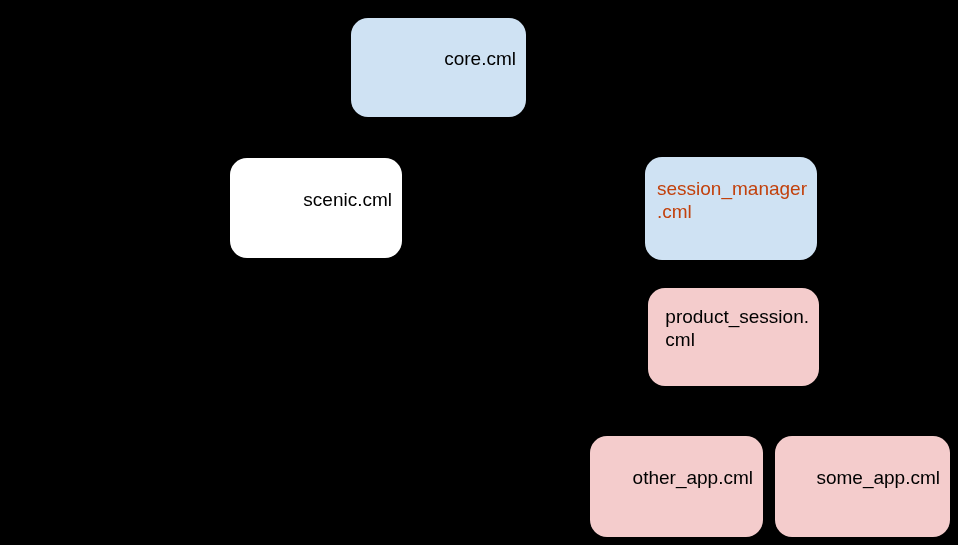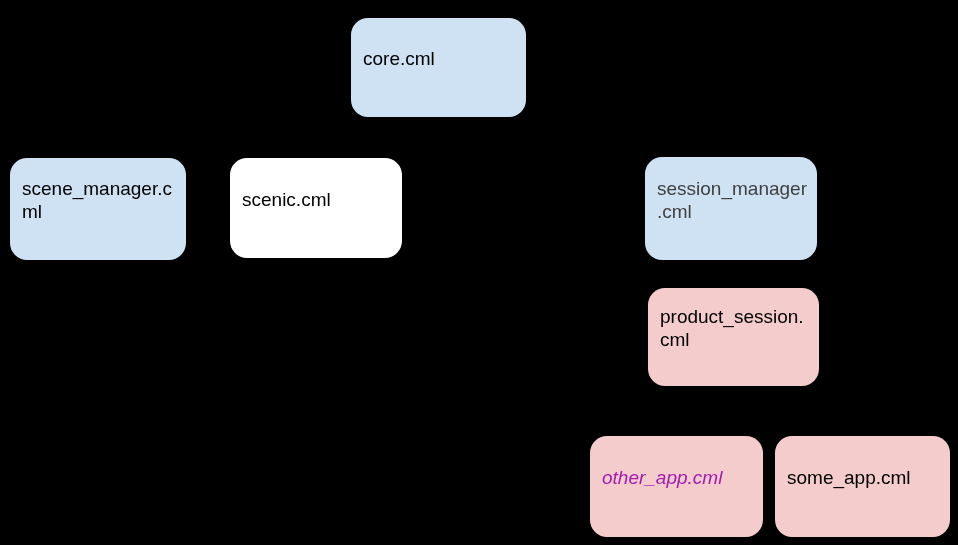--- a/index.html
+++ b/index.html
@@ -16,50 +16,47 @@
     font-family: "Liberation Sans", sans-serif;
   }
   .node {
     position: absolute;
     box-sizing: border-box;
     border-radius: 17px;
     display: flex;
     align-items: center;
     padding: 0 10px 0 12px;
     box-shadow: 0 1px 2px rgba(0,0,0,0.5);
+    justify-content: flex-end;
   }
   .node .label {
     white-space: pre-line;
     font-size: 19px;
     line-height: 23px;
     color: #000000;
     transform: translateY(-9px);
   }
 </style>
 </head>
 <body>
 
 <div class="diagram-canvas" style="background: rgb(0, 0, 0);">
     <div class="node" style="left: 351px; top: 18px; width: 175px; height: 99px; background: rgb(207, 226, 243);">
       <span class="label" style="color: rgb(0, 0, 0);">core.cml</span>
     </div>
-    <div class="node" style="left: 10px; top: 158px; width: 176px; height: 102px; background: rgb(207, 226, 243);">
-      <span class="label" style="color: rgb(0, 0, 0);">scene_manager.c
-ml</span>
-    </div>
     <div class="node" style="left: 230px; top: 158px; width: 172px; height: 100px; background: #ffffff;">
       <span class="label" style="color: rgb(0, 0, 0);">scenic.cml</span>
     </div>
     <div class="node" style="left: 645px; top: 157px; width: 172px; height: 103px; background: rgb(207, 226, 243);">
-      <span class="label" style="color: #404040;">session_manager
+      <span class="label" style="color: #c2410c;">session_manager
 .cml</span>
     </div>
     <div class="node" style="left: 648px; top: 288px; width: 171px; height: 98px; background: rgb(244, 204, 204);">
       <span class="label" style="color: rgb(0, 0, 0);">product_session.
 cml</span>
     </div>
     <div class="node" style="left: 590px; top: 436px; width: 173px; height: 101px; background: rgb(244, 204, 204);">
-      <span class="label" style="color: #a21caf; font-style: italic;">other_app.cml</span>
+      <span class="label" style="color: #000000;">other_app.cml</span>
     </div>
     <div class="node" style="left: 775px; top: 436px; width: 175px; height: 101px; background: rgb(244, 204, 204);">
       <span class="label" style="color: rgb(0, 0, 0);">some_app.cml</span>
     </div>
   </div>
 
 </body></html>

